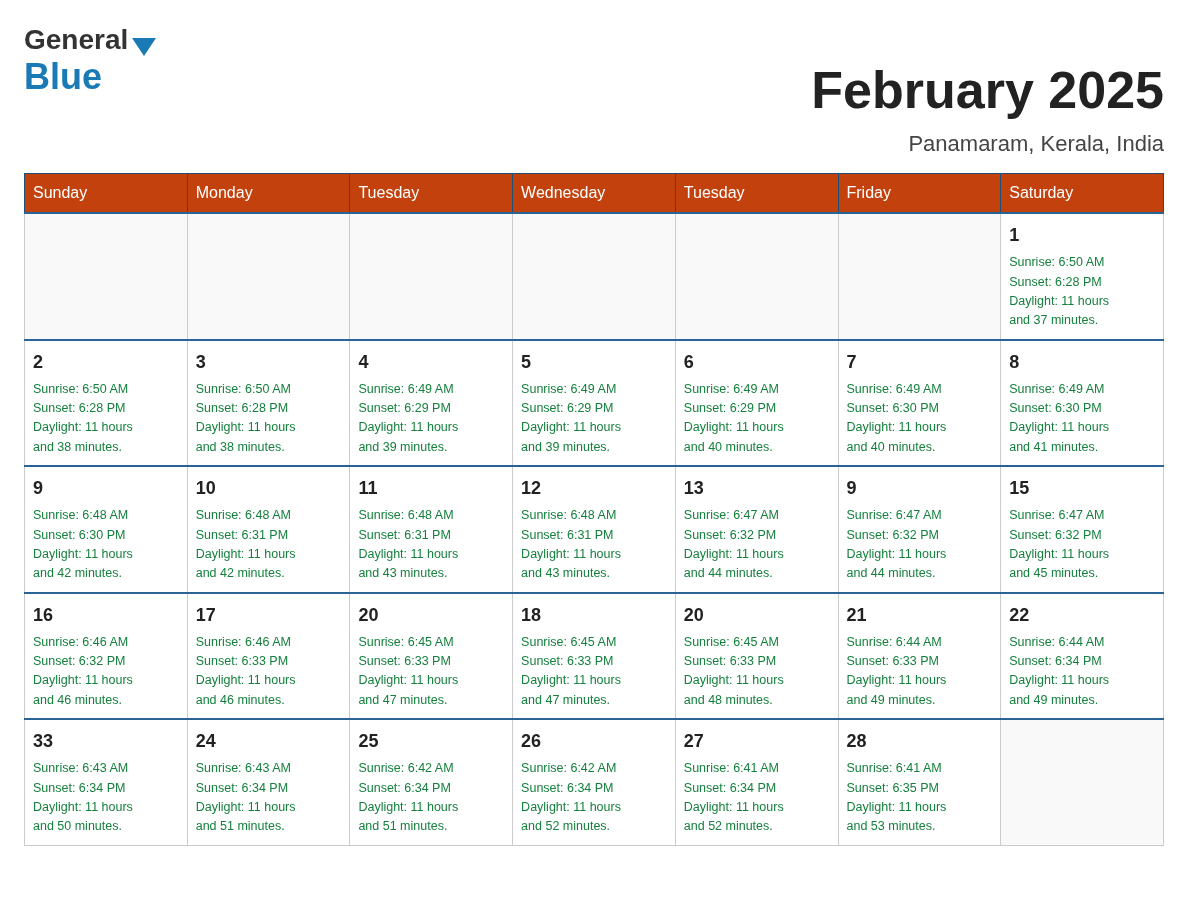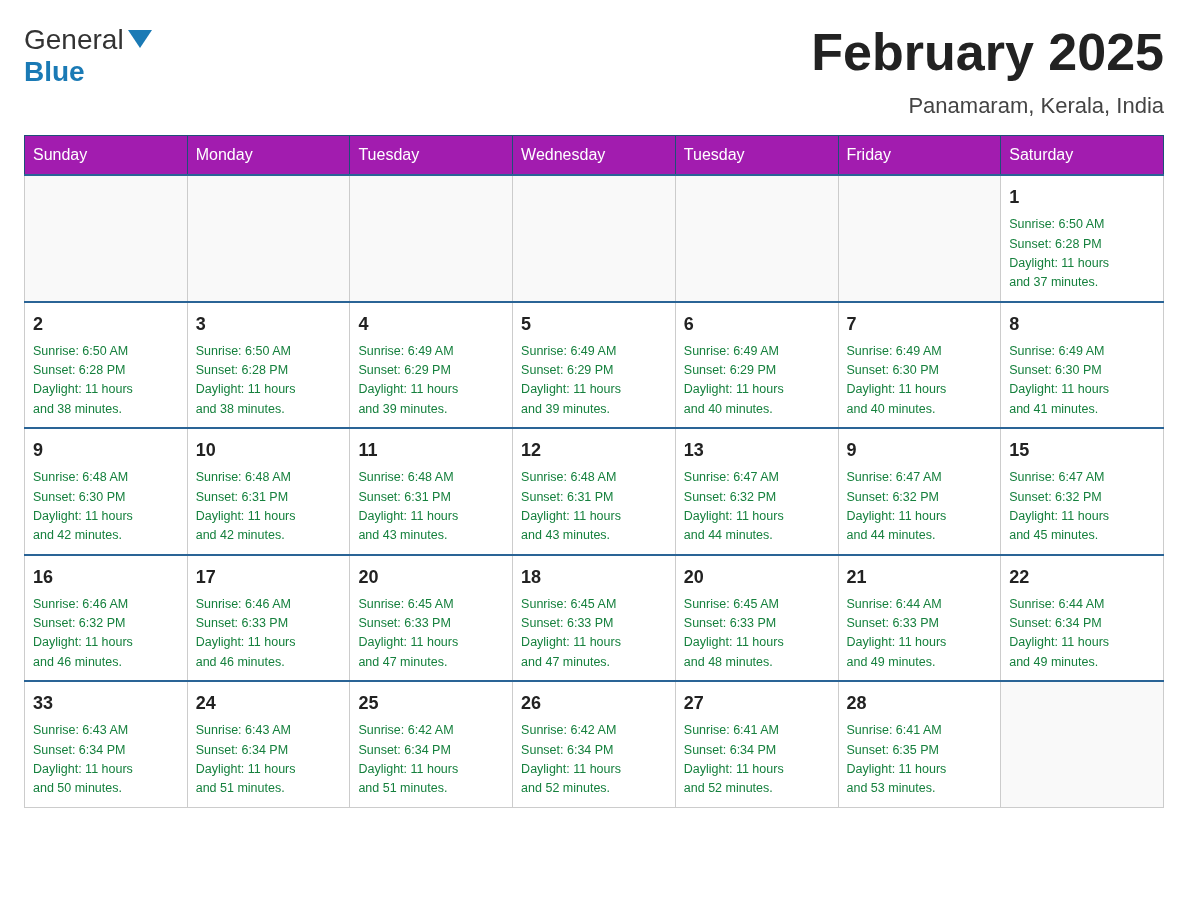--- a/index.html
+++ b/index.html
@@ -16,61 +16,62 @@
       align-items: flex-start;
       margin-bottom: 16px;
     }
     .logo {
       display: flex;
       flex-direction: column;
       align-items: flex-start;
     }
     .logo-text {
       display: flex;
-      align-items: flex-start;
+      align-items: flex-end;
       font-size: 28px;
-      font-weight: normal;
+      font-weight: bold;
       color: #333;
     }
     .logo-general { color: #333; }
     .logo-arrow {
       width: 0;
       height: 0;
       border-left: 12px solid transparent;
       border-right: 12px solid transparent;
       border-top: 18px solid #1a7ab5;
       margin: 0 4px;
       margin-top: 6px;
     }
     .logo-blue {
       color: #1a7ab5;
-      font-size: 28px;
+      font-size: 36px;
       font-weight: bold;
     }
     .title-block {
       text-align: right;
     }
     .month-title {
       font-size: 52px;
       font-weight: bold;
       color: #222;
       line-height: 1.1;
+      margin-top: 38px;
     }
     .location {
       font-size: 22px;
       color: #444;
       margin-top: 12px;
     }
     .calendar {
       width: 100%;
       border-collapse: collapse;
       border: 1px solid #aaa;
     }
     .calendar th {
-      background-color: #a21caf;
+      background-color: #c2410c;
       color: #fff;
       padding: 10px 8px;
       font-size: 16px;
       font-weight: normal;
       text-align: left;
       border: 1px solid #1e4f77;
     }
     .calendar td {
       vertical-align: top;
       padding: 8px;

